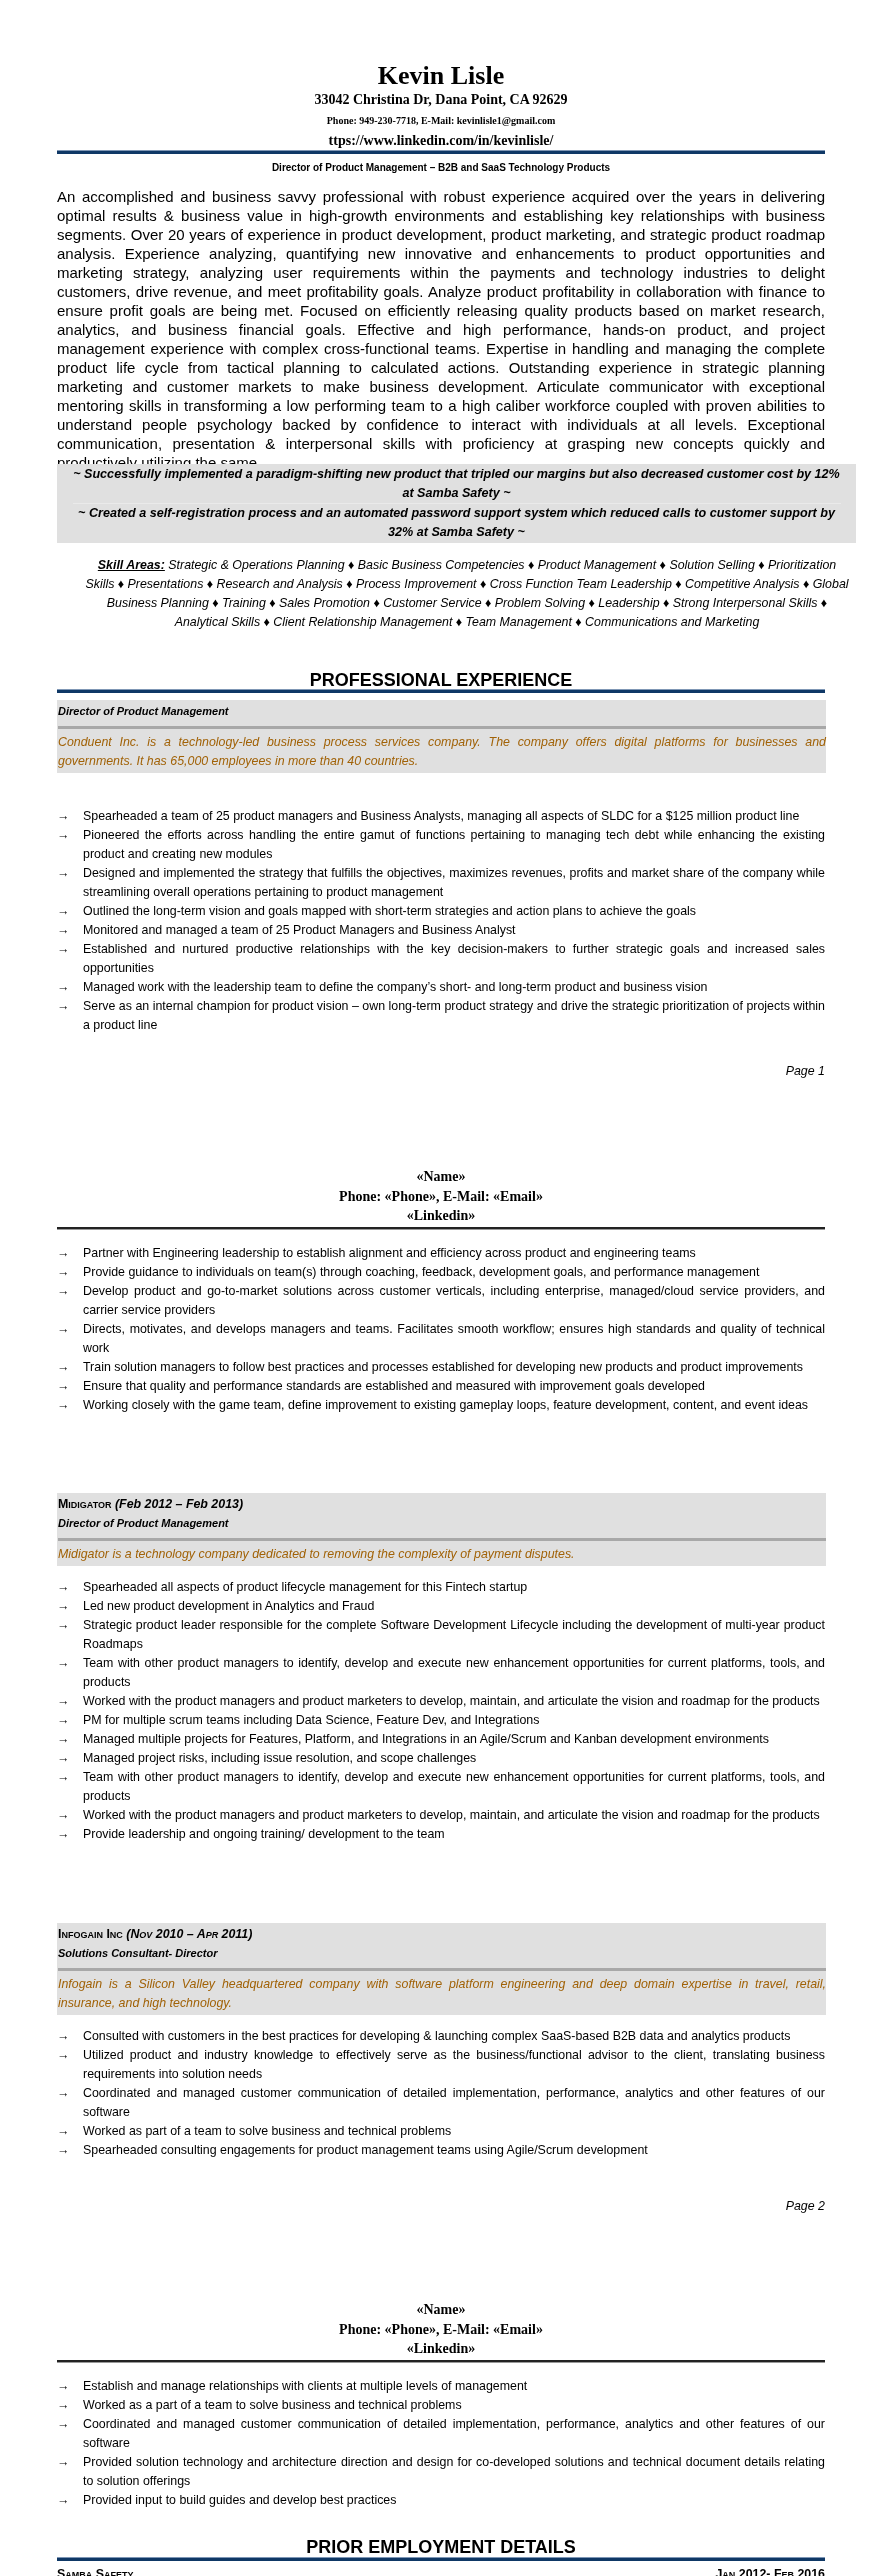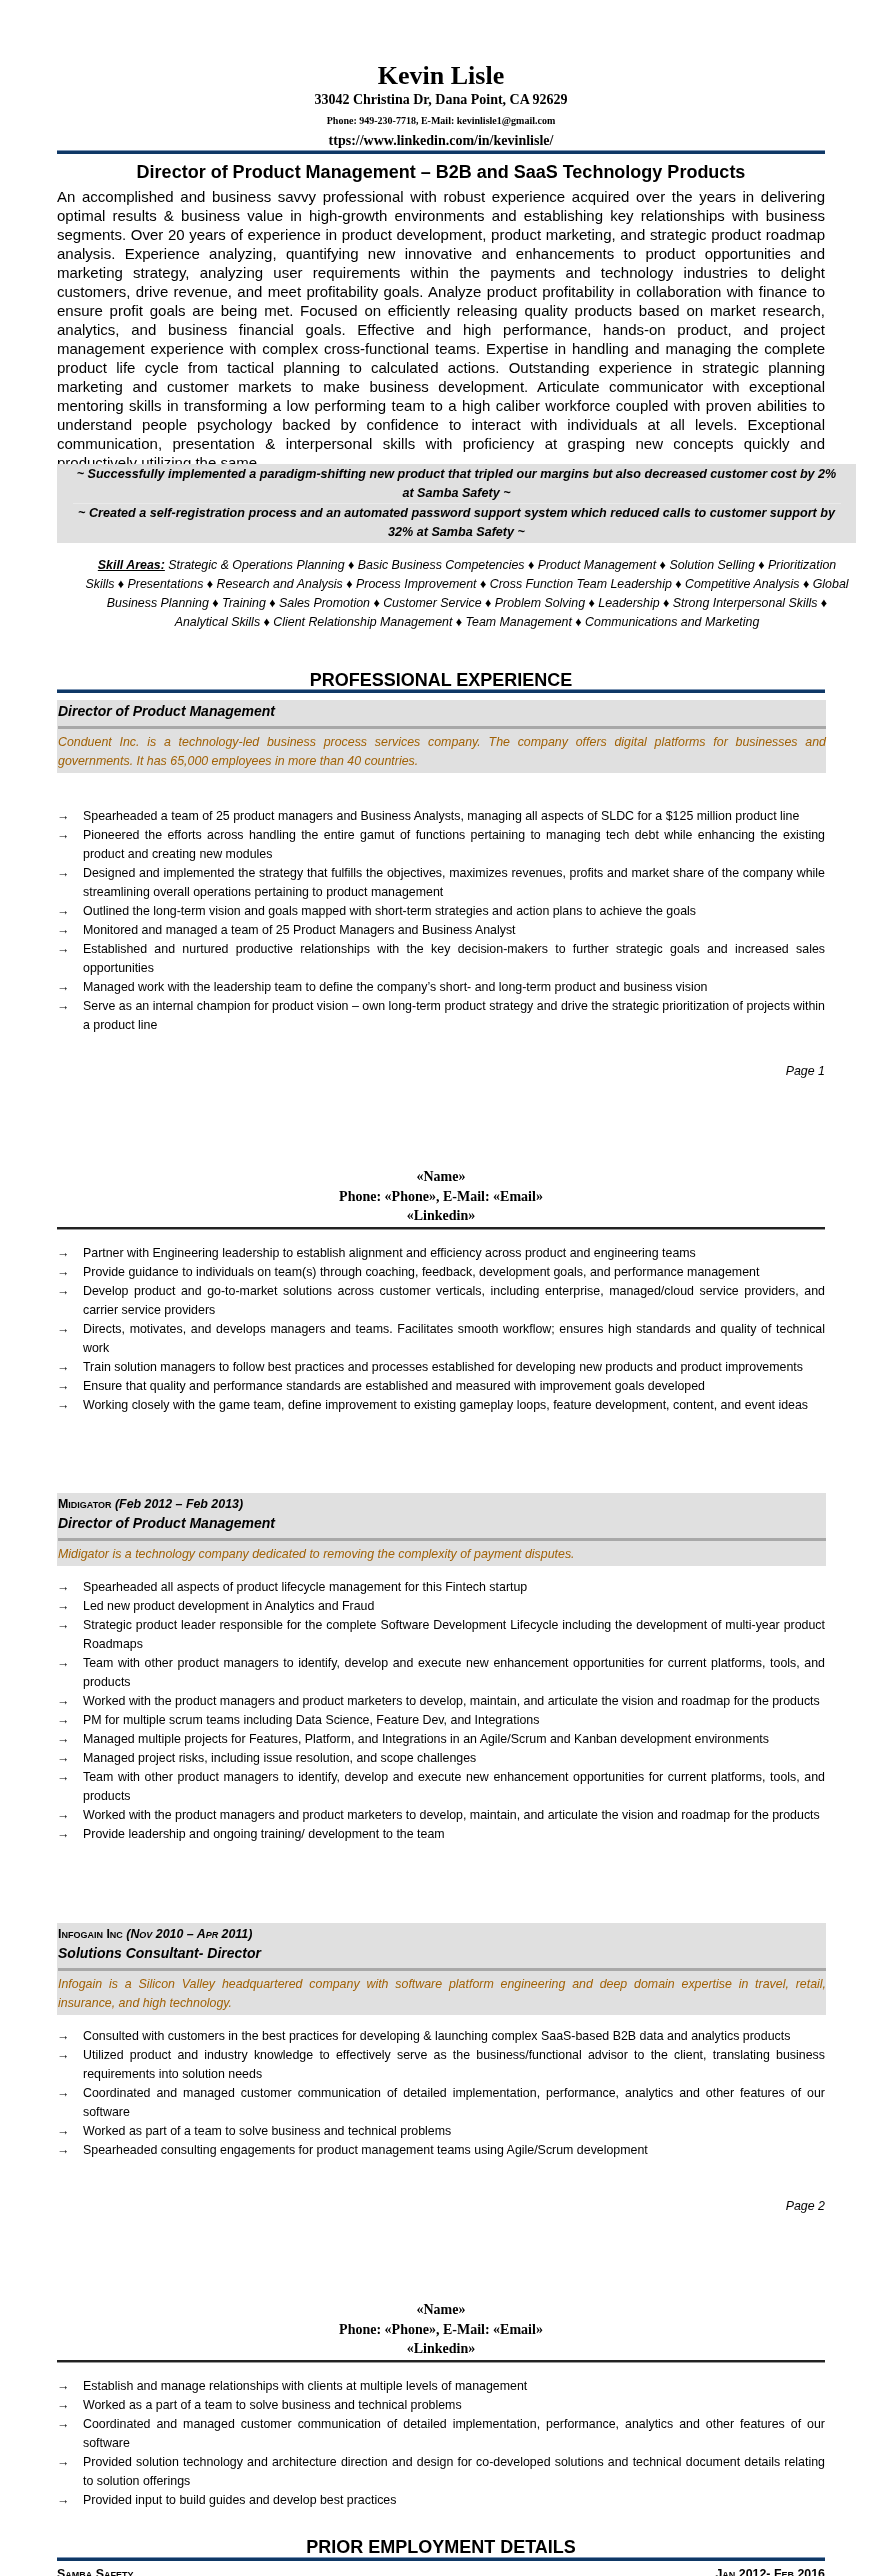--- a/index.html
+++ b/index.html
@@ -8,33 +8,33 @@
     height: 3400px;
     position: relative;
     font-family: "Liberation Sans", sans-serif;
     color: #000;
     overflow: hidden;
   }
   .doc { position: absolute; left: 57px; width: 768px; }
   .name-hdr { font-family: "Liberation Serif", serif; font-weight: bold; text-align: center; }
   .rule-navy { height: 3.1px; background: #0f3866; border-top: 0.5px solid #7f97b5; }
   .rule-black { height: 1.5px; background: #222; border-bottom: 0.5px solid #999; }
-  .headline { font-weight: bold; font-size: 18px; text-align: center; }
+  .headline { font-weight: bold; font-size: 10px; text-align: center; }
   .summary { font-size: 15px; line-height: 19px; text-align: justify; }
   .highlights { background: #e0e0e0; padding: 1px 15.5px; }
   .highlight-item { font-weight: bold; font-style: italic; font-size: 12.6px; line-height: 19px; text-align: center; }
   .highlight-sep { height: 0.5px; background: #eaeaea; }
   .skills { font-size: 12.4px; line-height: 19px; text-align: center; font-style: italic; padding: 0 26px; }
   .skills .lbl { font-weight: bold; text-decoration: underline; }
   .section-title { font-weight: bold; font-size: 18px; text-align: center; margin-bottom: 6.2px; }
   .company-box { background: #e0e0e0; padding: 2.1px 0 2.1px 1px; }
   .company-line { font-size: 12.4px; line-height: 19px; font-weight: bold; }
   .company-line .co { font-variant: small-caps; }
   .company-line .dates { font-style: italic; }
-  .role-line { font-size: 14px; line-height: 19px; font-weight: bold; font-style: italic; }
+  .role-line { font-size: 11px; line-height: 19px; font-weight: bold; font-style: italic; }
   .gray-rule { height: 2.6px; background: #a8a8a8; margin: 5.2px 0 4.1px 0; }
   .company-desc { font-size: 12.4px; line-height: 19px; font-style: italic; text-align: justify; color: #a16207; }
   ul.bullets { list-style: none; margin: 0; padding: 0; }
   ul.bullets li { position: relative; padding-left: 26px; font-size: 12.4px; line-height: 19px; text-align: justify; }
   ul.bullets li .arrow { position: absolute; left: 0; top: 0; width: 20.6px; }
   .page-num { font-style: italic; font-size: 12.4px; text-align: right; }
   .prior-row { display: flex; justify-content: space-between; font-size: 12.4px; line-height: 19px; font-weight: bold; }
   .prior-row .co, .prior-row .dt { font-variant: small-caps; }
 </style>
 </head>
@@ -46,21 +46,21 @@
   <div class="name-hdr" style="font-size:10px;line-height:20.6px;">Phone: 949-230-7718, E-Mail: kevinlisle1@gmail.com</div>
   <div class="name-hdr" style="font-size:14px;line-height:20.6px;">ttps://www.linkedin.com/in/kevinlisle/</div>
 </div>
 <div class="doc rule-navy" style="top:150px;"></div>
 
 <div class="doc headline" style="top:162px;">Director of Product Management – B2B and SaaS Technology Products</div>
 
 <div class="doc summary" style="top:187px;">An accomplished and business savvy professional with robust experience acquired over the years in delivering optimal results &amp; business value in high-growth environments and establishing key relationships with business segments. Over 20 years of experience in product development, product marketing, and strategic product roadmap analysis. Experience analyzing, quantifying new innovative and enhancements to product opportunities and marketing strategy, analyzing user requirements within the payments and technology industries to delight customers, drive revenue, and meet profitability goals. Analyze product profitability in collaboration with finance to ensure profit goals are being met. Focused on efficiently releasing quality products based on market research, analytics, and business financial goals. Effective and high performance, hands-on product, and project management experience with complex cross-functional teams. Expertise in handling and managing the complete product life cycle from tactical planning to calculated actions. Outstanding experience in strategic planning marketing and customer markets to make business development. Articulate communicator with exceptional mentoring skills in transforming a low performing team to a high caliber workforce coupled with proven abilities to understand people psychology backed by confidence to interact with individuals at all levels. Exceptional communication, presentation &amp; interpersonal skills with proficiency at grasping new concepts quickly and productively utilizing the same.</div>
 
 <div class="doc highlights" style="top:464px;">
-  <div class="highlight-item">~ Successfully implemented a paradigm-shifting new product that tripled our margins but also decreased customer cost by 2% at Samba Safety ~</div>
+  <div class="highlight-item">~ Successfully implemented a paradigm-shifting new product that tripled our margins but also decreased customer cost by 12% at Samba Safety ~</div>
   <div class="highlight-sep"></div>
   <div class="highlight-item">~ Created a self-registration process and an automated password support system which reduced calls to customer support by 32% at Samba Safety ~</div>
 </div>
 
 <div class="doc skills" style="top:556px;">
   <span class="lbl">Skill Areas:</span><span> Strategic &amp; Operations Planning ♦ Basic Business Competencies ♦ Product Management ♦ Solution Selling ♦ Prioritization Skills ♦ Presentations ♦ Research and Analysis ♦ Process Improvement ♦ Cross Function Team Leadership ♦ Competitive Analysis ♦ Global Business Planning ♦ Training ♦ Sales Promotion ♦ Customer Service ♦ Problem Solving ♦ Leadership ♦ Strong Interpersonal Skills ♦ Analytical Skills ♦ Client Relationship Management ♦ Team Management ♦ Communications and Marketing</span>
 </div>
 
 <div class="doc section-title" style="top:670px;">PROFESSIONAL EXPERIENCE</div>
 <div class="doc rule-navy" style="top:689px;"></div>

